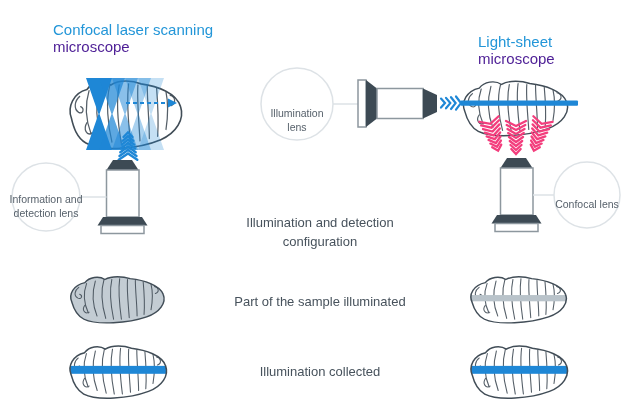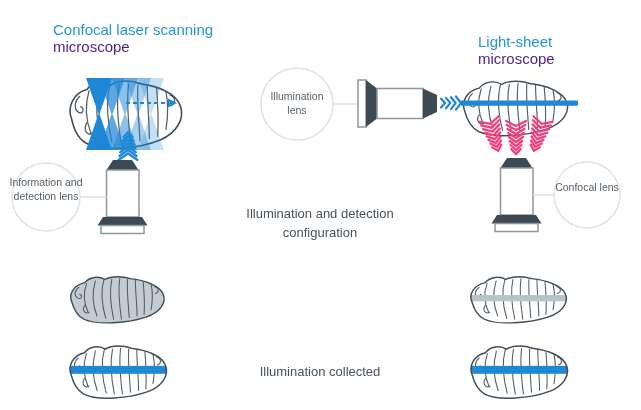--- a/index.html
+++ b/index.html
@@ -5,21 +5,21 @@
   html,body{margin:0;padding:0;background:#fff;}
   .canvas{
     position:relative;width:641px;height:410px;background:#fff;overflow:hidden;
     font-family:"Liberation Sans","DejaVu Sans",sans-serif;color:#47525c;
   }
   .canvas svg{position:absolute;left:0;top:0;}
   .txt{position:absolute;}
   .title{font-size:15px;line-height:1.16;}
   .title .accent{color:#2396d8;display:block;}
   .title .rest{color:#4c1d95;display:block;}
-  .circle-label{font-size:10.5px;line-height:1.3;text-align:center;color:#57616b;}
+  .circle-label{font-size:10.5px;line-height:1.3;text-align:center;color:#57616b;margin-top:17px;}
   .caption{font-size:13px;line-height:1.45;text-align:center;color:#47525c;}
 </style>
 </head>
 <body>
 
 <div class="canvas">
 
   <svg width="641" height="410" viewBox="0 0 641 410">
     <defs>
       <path id="embryo-outline" d="M 9,36 C 5,26 11,14 24,11 C 29,4 40,2 47,7 C 55,2 68,3 76,6 C 92,8 110,14 114,26 C 118,37 110,49 95,55 C 74,63 38,66 23,58 C 14,53 11,44 9,36 Z"></path>
@@ -177,18 +177,19 @@
     <span class="accent">Light-sheet</span>
     <span class="rest">microscope</span>
   </div>
 
   <div class="txt circle-label" style="left:9px;top:176px;width:74px">Information and detection lens</div>
 
   <div class="txt circle-label" style="left:262px;top:90px;width:70px">Illumination lens</div>
 
   <div class="txt circle-label" style="left:552px;top:181px;width:70px">Confocal lens</div>
 
-  <div class="txt caption" style="left:220px;top:205px;width:200px">Illumination and detection configuration</div>
+  <div class="txt caption" style="left:220px;top:214px;width:200px">Illumination and detection configuration</div>
 
+  <div class="txt caption" style="left:170px;top:293px;width:300px">Part of the sample illuminated</div>
 
   <div class="txt caption" style="left:170px;top:363px;width:300px">Illumination collected</div>
 
 </div>
 
 </body></html>

